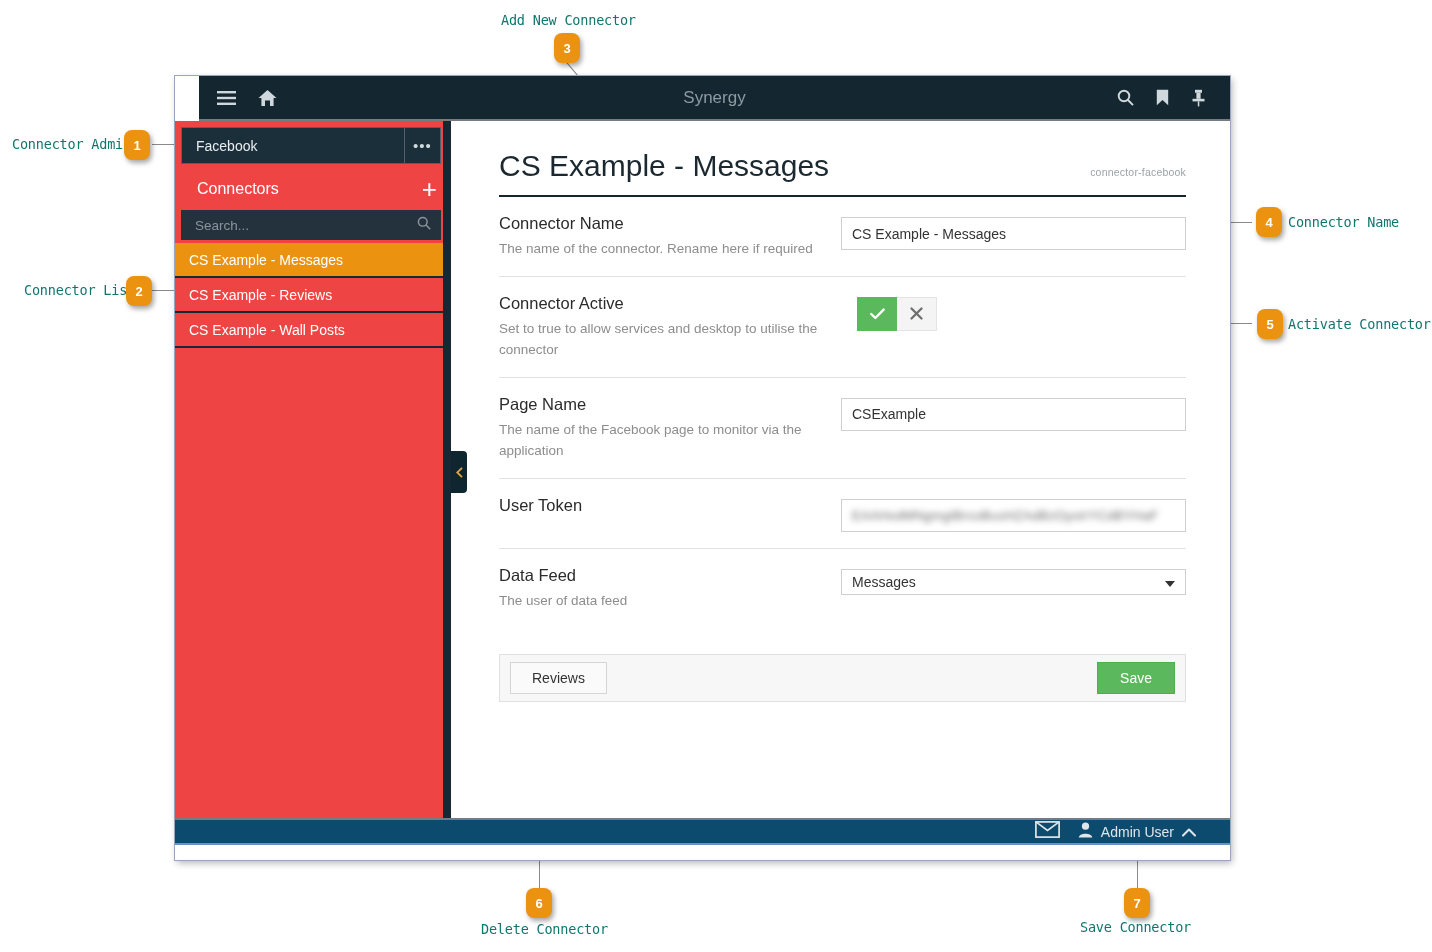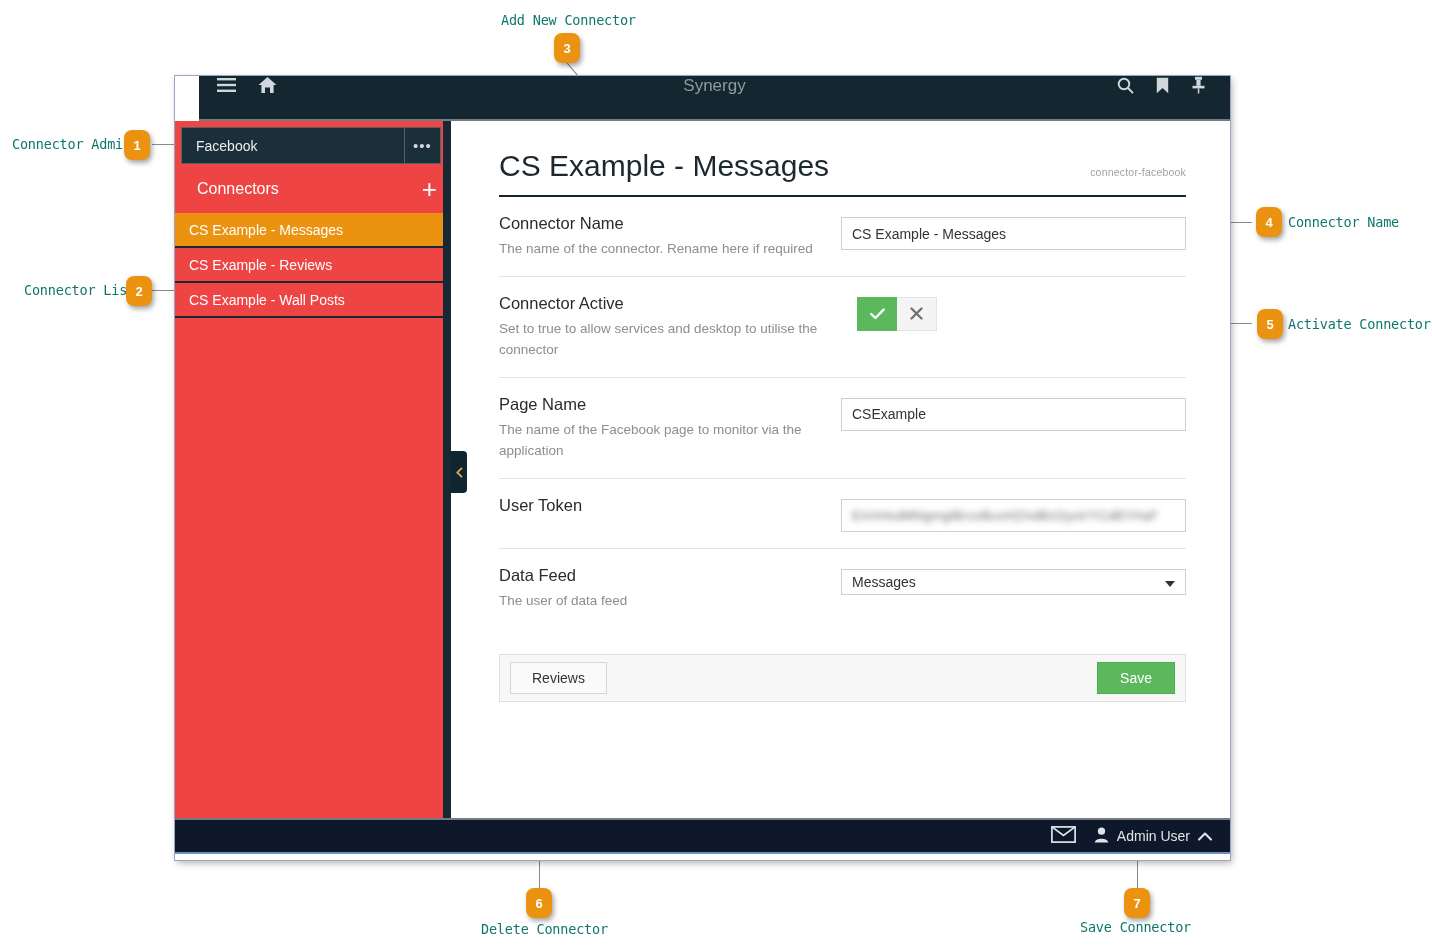--- a/index.html
+++ b/index.html
@@ -56,21 +56,21 @@
     width: 1055px; height: 784px;
     background: #ffffff;
     box-shadow: 0 0 0 1px #9aa6c0, 2px 3px 7px rgba(0,0,0,0.30);
     z-index: 10;
     overflow: hidden;
   }
   .topbar {
     position: relative;
     height: 45px;
     background: #14262f;
-    display: flex; align-items: flex-start;
+    display: flex; align-items: center;
     border-bottom: 2px solid #757b7e;
     margin-left: 24px;
   }
   .topbar-left { display: flex; align-items: center; padding-left: 18px; gap: 22px; }
   .tb-icon { color: #cfd8dc; display: flex; align-items: center; cursor: pointer; }
   .app-title {
     position: absolute; left: 0; right: 0;
     text-align: center;
     color: #8d9ba2;
     font-size: 17px;
@@ -256,26 +256,26 @@
     color: #333; padding: 7px 21px;
   }
   .btn-save {
     margin-left: auto;
     background: #5cb85c; border: 1px solid #4cae4c;
     color: #ffffff; padding: 7px 22px;
   }
 
   
   .footer {
-    height: 36px;
-    background: #0f172a;
+    height: 27px;
+    background: #0c4a6e;
     border-top: 2px solid #757b7e;
     border-bottom: 2px solid #6f8fc4;
     display: flex; align-items: center; justify-content: flex-end;
-    padding-right: 18px; gap: 18px;
+    padding-right: 34px; gap: 18px;
     color: #dfe6e9;
   }
   .footer-user { display: flex; align-items: center; gap: 8px; font-size: 14px; cursor: pointer; }
 </style>
 </head>
 <body>
 
 <div id="root">
 
   <div class="leader leader-h" style="left:152px; top:144px; width:30px;"></div>
@@ -356,20 +356,29 @@
         <div class="conn-type-row">
           <div class="conn-type-box">Facebook</div>
           <div class="conn-type-more">•••</div>
         </div>
 
         <div class="conn-header">
           <span>Connectors</span>
           <span class="plus">+</span>
         </div>
 
+        <div class="search-row">
+          <input type="text" placeholder="Search..." style="">
+          <span>
+            <svg width="14" height="14" viewBox="0 0 17 17">
+              <circle cx="7" cy="7" r="5.3" fill="none" stroke="#8a959b" stroke-width="1.8"></circle>
+              <line x1="11" y1="11" x2="16" y2="16.2" stroke="#8a959b" stroke-width="1.8"></line>
+            </svg>
+          </span>
+        </div>
 
         <div class="conn-list">
           <div class="conn-item sel">CS Example - Messages</div>
           <div class="conn-item">CS Example - Reviews</div>
           <div class="conn-item">CS Example - Wall Posts</div>
         </div>
 
         <div class="collapse-handle">
           <svg width="7" height="11" viewBox="0 0 7 11">
             <path d="M6 0.8 L1.2 5.5 L6 10.2" fill="none" stroke="#e0a44c" stroke-width="1.8"></path>

